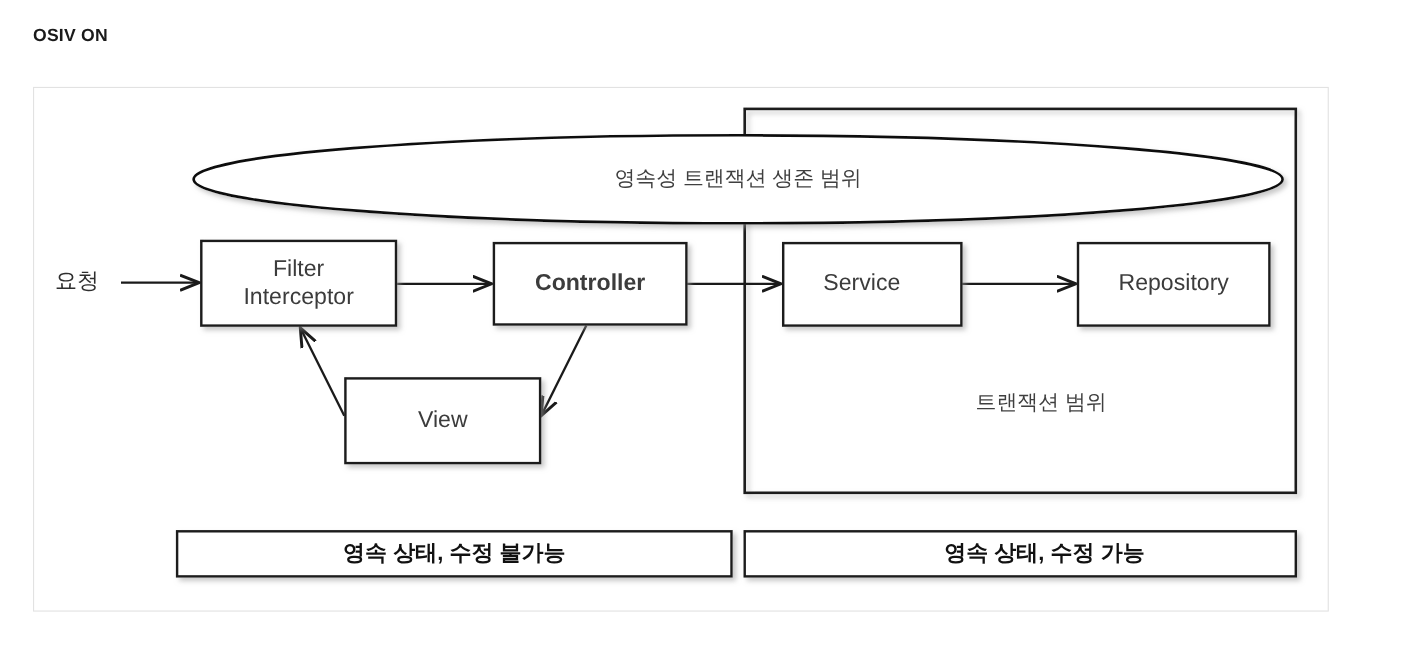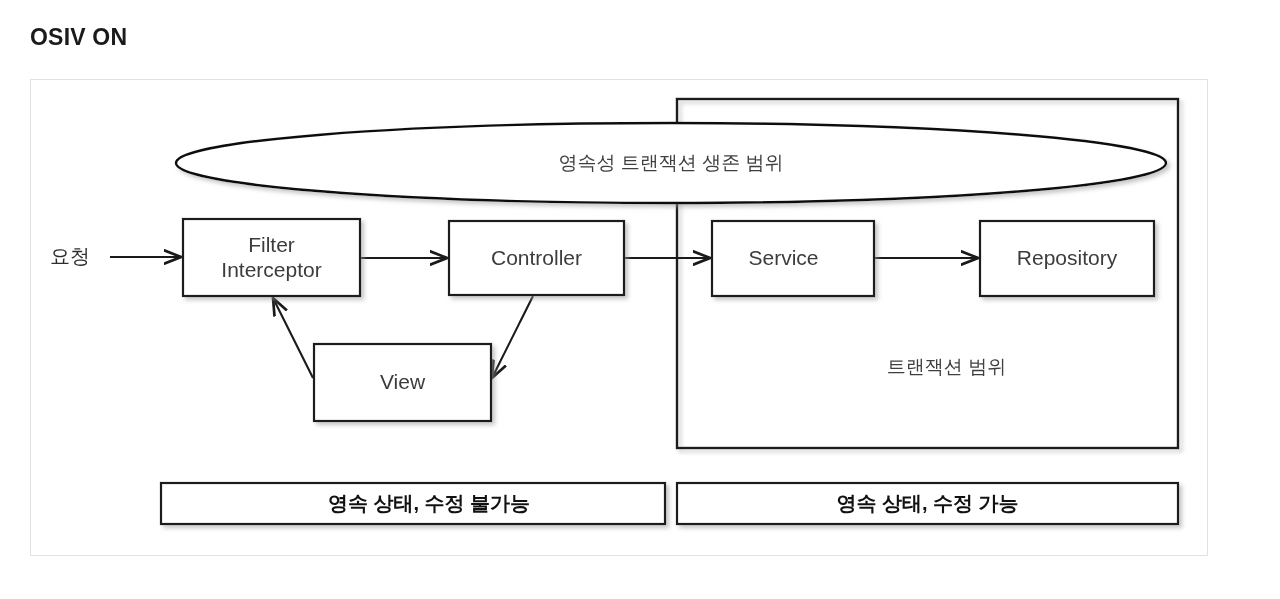--- a/index.html
+++ b/index.html
@@ -13,21 +13,21 @@
     font-family: "Liberation Sans", sans-serif;
     position: relative;
     overflow: hidden;
   }
 
   
   #page-title {
     position: absolute;
     left: 30px;
     top: 24px;
-    font-size: 23px;
+    font-size: 16px;
     font-weight: bold;
     color: #1a1a1a;
     letter-spacing: 0.2px;
     white-space: nowrap;
   }
 
   
   #diagram-frame {
     position: absolute;
     left: 30px;
@@ -141,23 +141,23 @@
 
 <div class="lbl lbl-scope" style="left:176px; top:147px; width:990px; height:32px;">영속성 트랜잭션 생존 범위</div>
 
 <div class="lbl lbl-scope" style="left:696px; top:352px; width:501px; height:30px;">트랜잭션 범위</div>
 
 <div class="lbl lbl-request" style="left:36px; top:242px; width:68px; height:30px;">요청</div>
 
 <div class="lbl" style="left:183px; top:219px; width:177px; height:77px;">Filter
 Interceptor</div>
 
-<div class="lbl" style="left:449px; top:221px; width:175px; height:74px;">Controller</div>
+<div class="lbl" style="left:449px; top:221px; width:175px; height:74px;font-weight:bold;">Controller</div>
 
 <div class="lbl" style="left:712px; top:221px; width:143px; height:75px;">Service</div>
 
 <div class="lbl" style="left:980px; top:221px; width:174px; height:75px;">Repository</div>
 
 <div class="lbl" style="left:314px; top:344px; width:177px; height:77px;border-radius:30px;">View</div>
 
-<div class="lbl lbl-bold" style="left:161px; top:483px; width:504px; height:41px;padding-left:16px;">영속 상태, 수정 불가능</div>
+<div class="lbl lbl-bold" style="left:161px; top:483px; width:504px; height:41px;">영속 상태, 수정 불가능</div>
 
-<div class="lbl lbl-bold" style="left:677px; top:483px; width:501px; height:41px;">영속 상태, 수정 가능</div>
+<div class="lbl lbl-bold" style="left:699px; top:483px; width:501px; height:41px;">영속 상태, 수정 가능</div>
 
 </body></html>

